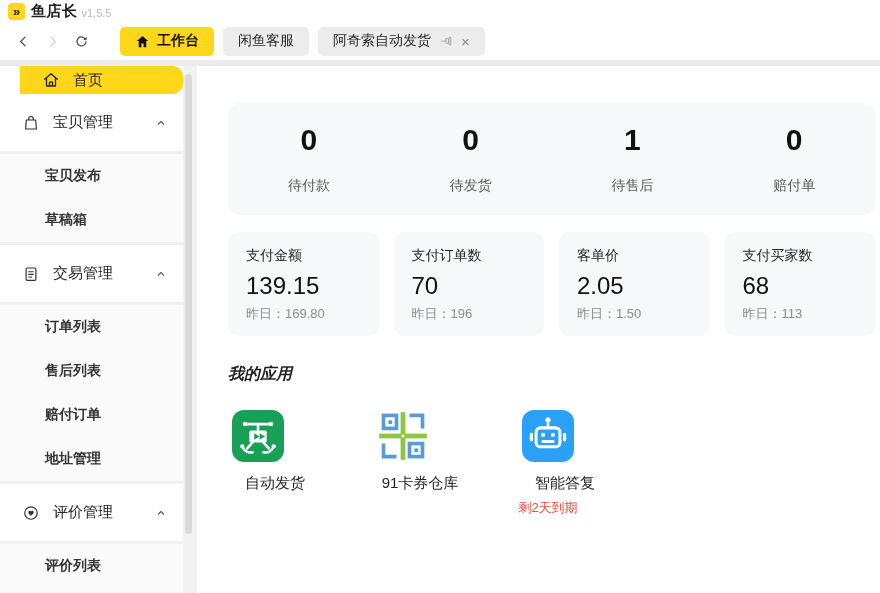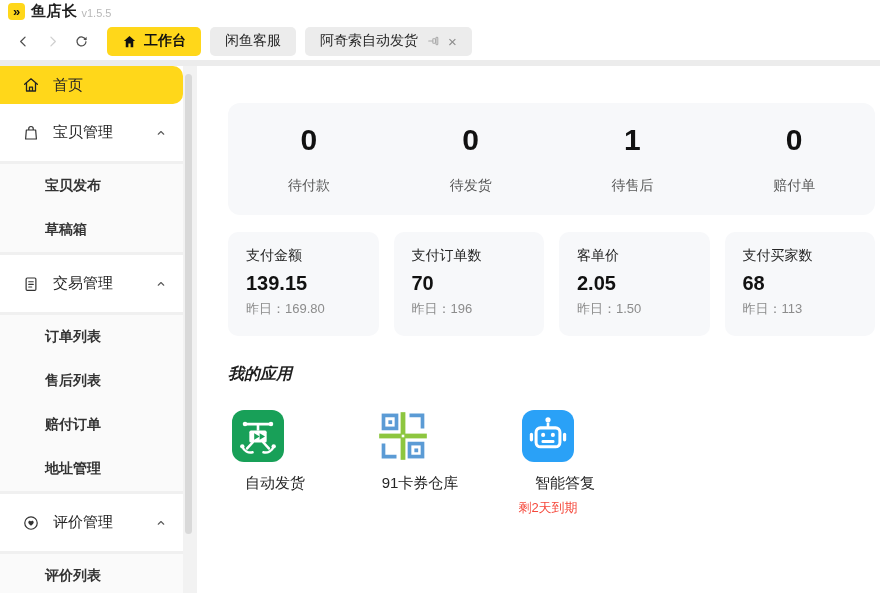--- a/index.html
+++ b/index.html
@@ -11,41 +11,41 @@
   .logo-badge { width:17px; height:17px; background:#ffd71a; border-radius:4px;
                 display:flex; align-items:center; justify-content:center;
                 font-weight:bold; font-size:13px; color:#111; }
   .app-name { font-size:15px; font-weight:bold; margin-left:6px; letter-spacing:.5px; }
   .app-version { font-size:11px; color:#b9b9b9; margin-left:4px; margin-top:3px; }
 
   
   .tabbar { height:38px; display:flex; align-items:center; padding-left:14px; background:#fff; }
   .navbtn { width:18px; height:18px; display:flex; align-items:center; justify-content:center; margin-right:11px; cursor:pointer; }
   .navbtn svg { width:15px; height:15px; }
-  .tabs { display:flex; margin-left:6px; gap:9px; }
+  .tabs { display:flex; margin-left:19px; gap:9px; }
   .tab { height:29px; display:flex; align-items:center; padding:0 15px; border-radius:5px;
          background:#ececec; font-size:14px; color:#262626; cursor:pointer; white-space:nowrap; }
   .tab.active { background:#ffd71a; font-weight:bold; color:#111; }
   .tab .home-glyph { width:15px; height:15px; margin-right:7px; }
   .tab .pin-glyph { width:14px; height:14px; margin-left:9px; opacity:.55; }
   .tab .close-glyph { margin-left:7px; color:#8c8c8c; font-size:15px; line-height:1; }
 
   .hr-band { height:6px; background:#ececec; }
 
   
   .workspace { display:flex; height:527px; }
 
   
   .sidebar { width:183px; background:#fff; overflow:hidden; flex-shrink:0; }
   .side-item { height:57px; display:flex; align-items:center; padding:0 16px 0 22px;
                font-size:15px; color:#262626; cursor:pointer; background:#fff; }
   .side-item .sicon { width:18px; height:18px; margin-right:13px; flex-shrink:0; display:flex; }
   .side-item .sicon svg { width:18px; height:18px; }
   .side-item .chev { margin-left:auto; width:12px; height:12px; display:flex; }
-  .side-item.active { height:38px; background:#ffd71a; border-radius:0 10px 10px 0; font-weight:500; }
+  .side-item.active { height:28px; background:#ffd71a; border-radius:0 10px 10px 0; font-weight:500;margin-left:20px; }
   .submenu { background:#fafafa; border-top:3px solid #f0f0f0; border-bottom:3px solid #f0f0f0; }
   .sub-item { height:44px; display:flex; align-items:center; padding-left:45px;
               font-size:14px; color:#333; cursor:pointer;font-weight:bold; }
 
   
   .side-scroll { width:14px; background:#f2f2f2; position:relative; flex-shrink:0; }
   .side-thumb { position:absolute; left:2px; top:8px; width:7px; height:460px;
                 background:#d9d9d9; border-radius:4px; }
 
   
@@ -57,21 +57,21 @@
   .oval { font-size:30px; font-weight:bold; color:#111; }
   .olab { font-size:14px; color:#595959; margin-top:20px; }
 
   .section-head { margin-top:39px; display:flex; align-items:baseline; }
   .stitle { font-size:16px; font-weight:bold; color:#1f1f1f; }
   .supdate { font-size:13px; color:#8c8c8c; margin-left:12px; }
 
   .metric-row { display:flex; gap:15px; margin-top:17px; }
   .mcard { width:152px; height:104px; background:#f7f8fa; border-radius:10px; padding:15px 18px; }
   .mtitle { font-size:14px; color:#262626; }
-  .mval { font-size:20px; font-weight:bold; color:#111; margin-top:7px; }
+  .mval { font-size:24px; font-weight:normal; color:#111; margin-top:7px; }
   .myest { font-size:13px; color:#8c8c8c; margin-top:5px; }
 
   .apps-title { margin-top:28px; font-size:16px; font-weight:bold;font-style:italic; }
   .apps-row { margin-top:25px; display:flex; gap:85px; }
   .app { width:60px; display:flex; flex-direction:column; align-items:center; cursor:pointer; }
   .app-icon { width:52px; height:52px; border-radius:12px; display:flex; align-items:center; justify-content:center; }
   .app-icon svg { width:52px; height:52px; }
   .app-icon.green { background:#18a058; }
   .app-icon.blue  { background:#2aa1f7; }
   .app-icon.plain { background:#fff; }

